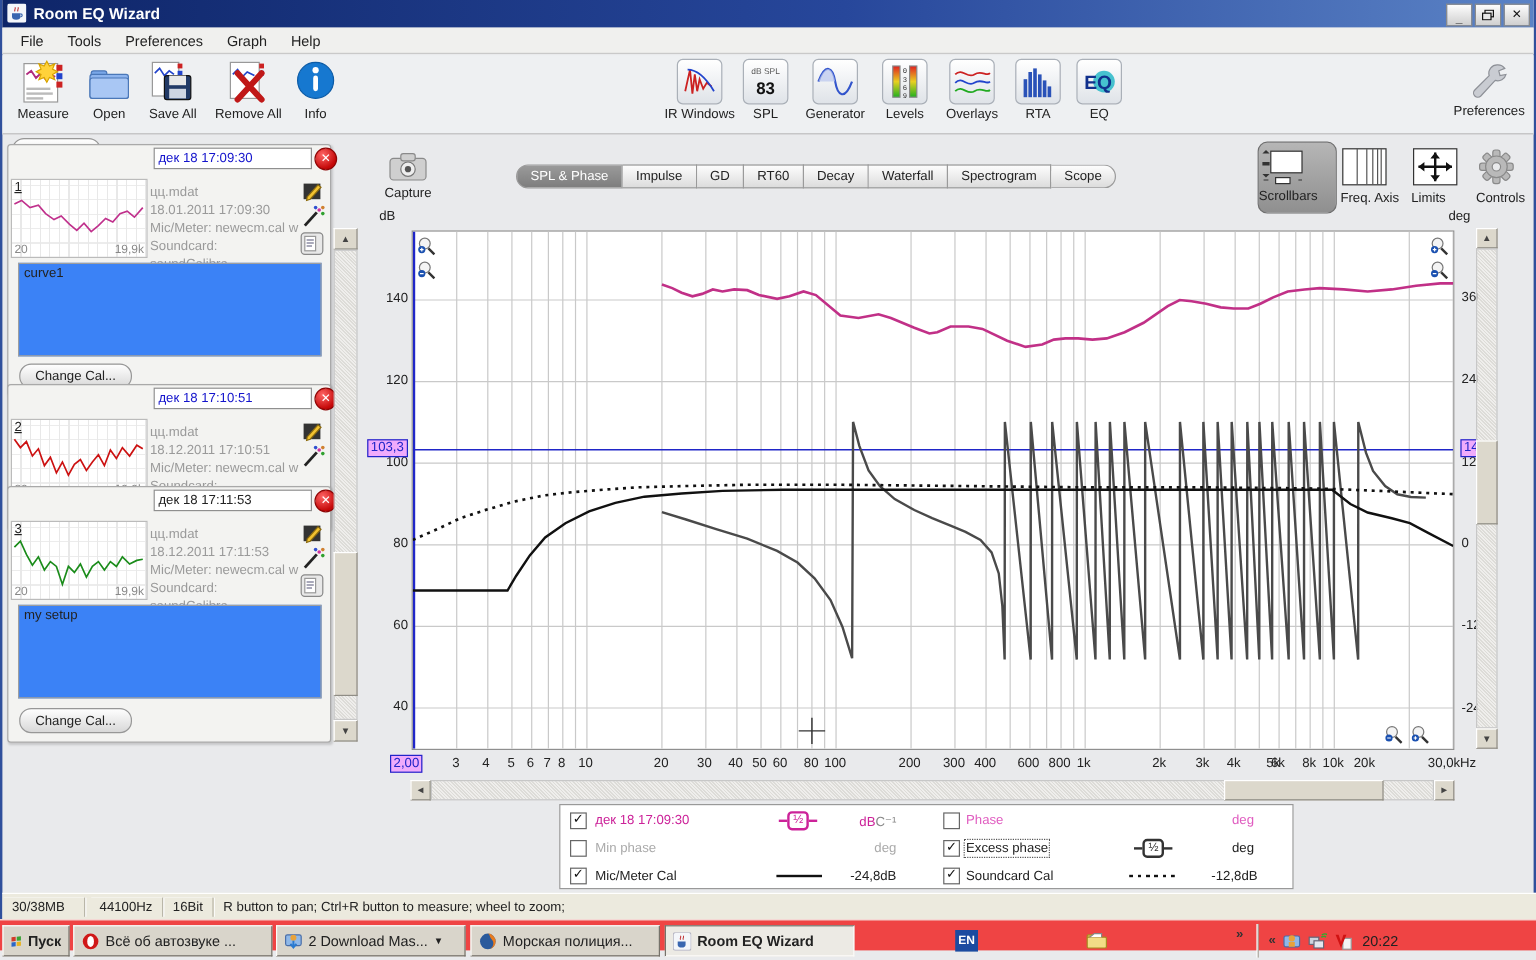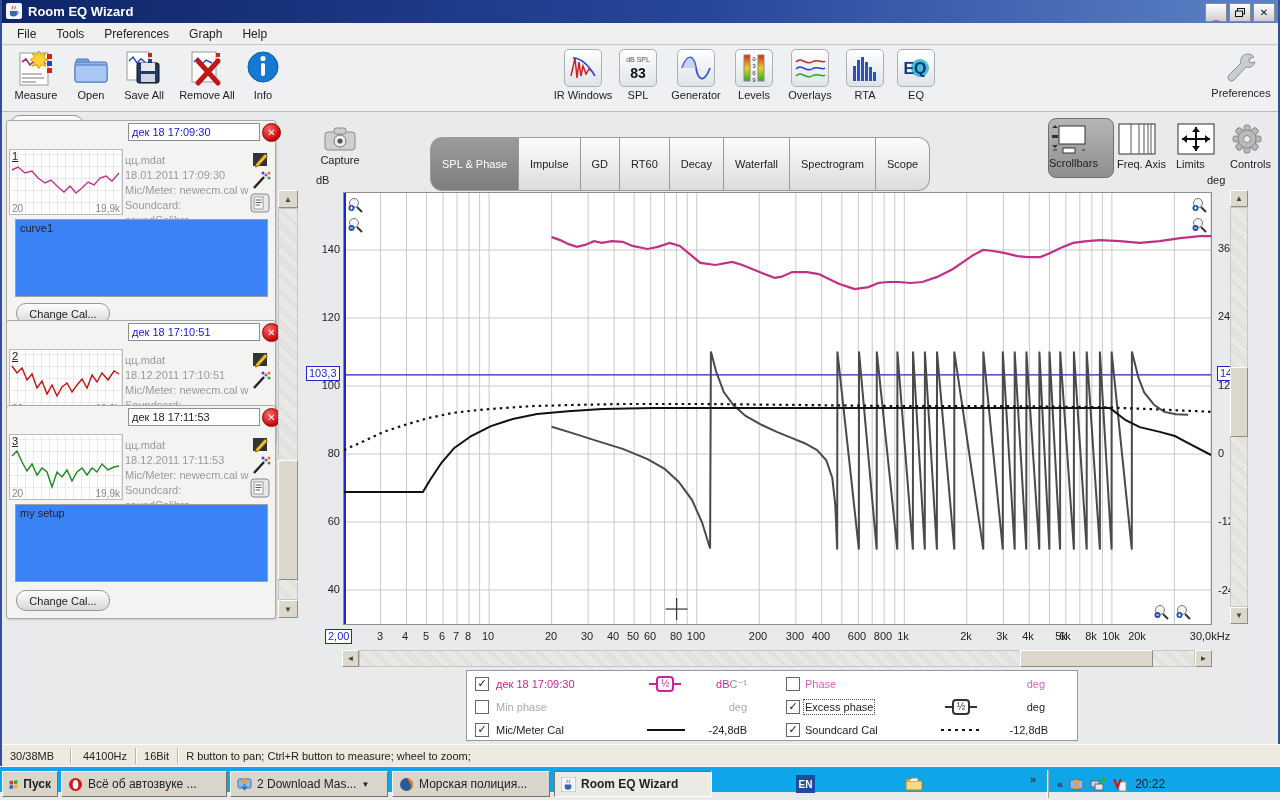--- a/index.html
+++ b/index.html
@@ -36,49 +36,49 @@
   .notes{background:#3b82f6;border:1px solid #9f9f9f;font-size:11px;padding:2px 4px;box-sizing:border-box;}
   .sicon{width:20px;height:20px;}
 
   
   .sb-track{background:repeating-linear-gradient(45deg,#efeeec 0 1px,#dddcd8 1px 2px);border:1px solid #c7c7c7;box-sizing:border-box;}
   .sb-btn{background:#dcd8cc;border:1px solid;border-color:#fff #8f8d85 #8f8d85 #fff;display:flex;align-items:center;justify-content:center;font-size:8px;color:#444;box-sizing:border-box;}
   .sb-thumb{background:#dcd8cc;border:1px solid;border-color:#fff #8f8d85 #8f8d85 #fff;box-sizing:border-box;}
 
   
   .tabrow{display:flex;}
-  .tab{padding:20px 11px;font-size:11px;background:linear-gradient(#fdfdfd,#dcdcdc);border:1px solid #9a9a9a;border-left:none;color:#222;}
+  .tab{padding:3px 11px;font-size:11px;background:linear-gradient(#fdfdfd,#dcdcdc);border:1px solid #9a9a9a;border-left:none;color:#222;}
   .tab:first-child{border-left:1px solid #9a9a9a;border-radius:12px 0 0 12px;}
   .tab:last-child{border-radius:0 12px 12px 0;}
   .tab.sel{background:linear-gradient(#9a9a9a,#7e7e7e);color:#fff;}
   .gbtn{font-size:11px;color:#222;}
   .gbtn.pressed{background:linear-gradient(#b6b6b6,#8f8f8f);border:1px solid #6f6f6f;border-radius:8px;}
   .axis-title{font-size:11px;color:#222;}
   .plot-frame{background:#fff;border:1px solid #8f8f8f;box-sizing:border-box;}
   .ylab{position:absolute;width:38px;text-align:right;font-size:11px;color:#222;}
   .yrlab{position:absolute;text-align:left;font-size:11px;color:#222;}
   .xlab{position:absolute;font-size:11px;color:#222;transform:translateX(-50%);white-space:nowrap;}
-  .curbox{position:absolute;background:#ffffff;border:1px solid #2026c8;color:#2026c8;font-size:11px;padding:0 2px;line-height:13px;}
+  .curbox{position:absolute;background:#f0abfc;border:1px solid #2026c8;color:#2026c8;font-size:11px;padding:0 2px;line-height:13px;}
   .magbtn{width:17px;height:17px;display:flex;align-items:center;justify-content:center;}
 
   
   .legend{background:#fff;border:1px solid #999;box-sizing:border-box;}
   .lrow{position:absolute;height:22px;display:flex;align-items:center;}
   .cb{width:12px;height:12px;background:#fff;border:1px solid #666;font-size:11px;line-height:11px;text-align:center;color:#111;font-weight:bold;}
   .badge{display:inline-flex;align-items:center;}
   .badge .bline{width:7px;height:2px;background:currentColor;}
   .badge .bbox{border:2px solid currentColor;border-radius:4px;padding:0 3px;font-size:10px;line-height:12px;}
   .swatch-solid{width:38px;height:2px;background:#111;}
   .swatch-dot{width:38px;height:2px;background:repeating-linear-gradient(90deg,#111 0 3px,transparent 3px 7px);}
   .focusdots{outline:1px dotted #555;outline-offset:1px;}
 
   
   .statusbar{left:0;top:744px;width:1280px;height:22px;background:#eceade;border-top:1px solid #fff;box-sizing:border-box;display:flex;align-items:center;font-size:11px;}
   .scell{padding:0 8px;height:16px;display:flex;align-items:center;border-right:1px solid #b9b6a8;box-shadow:1px 0 0 #fff;}
-  .taskbar{left:0;top:766px;width:1280px;height:26px;background:#0ea5e9;border-top:1px solid #f6f5f1;box-sizing:border-box;}
+  .taskbar{left:0;top:766px;width:1280px;height:26px;background:#ef4444;border-top:1px solid #f6f5f1;box-sizing:border-box;}
   .tbtn{position:absolute;top:4px;height:26px;background:#d9d5cb;border:1px solid;border-color:#fcfbf8 #75726a #75726a #fcfbf8;display:flex;align-items:center;padding:0 6px;box-sizing:border-box;font-size:12px;gap:5px;overflow:hidden;white-space:nowrap;}
   .tbtn.active{background:#eceae4;border-color:#75726a #fcfbf8 #fcfbf8 #75726a;font-weight:bold;}
   .tray{position:absolute;top:3px;height:28px;border-left:1px solid #a8a49a;box-shadow:-1px 0 0 #fff;display:flex;align-items:center;gap:6px;padding:0 8px;}
   .langbox{width:19px;height:18px;background:#1c4ba0;color:#fff;font-size:10px;font-weight:bold;display:flex;align-items:center;justify-content:center;}
   .qlabel{font-size:12px;color:#222;margin-top:39px;}
 </style>
 </head>
 <body>
 
 <div class="screen">

